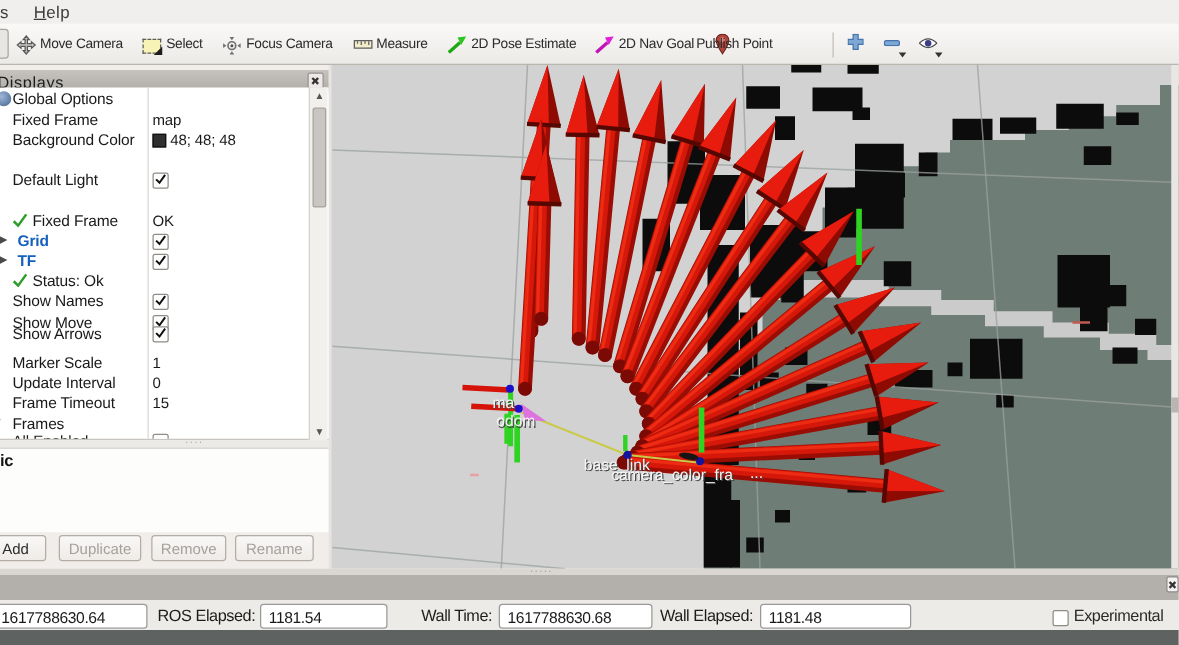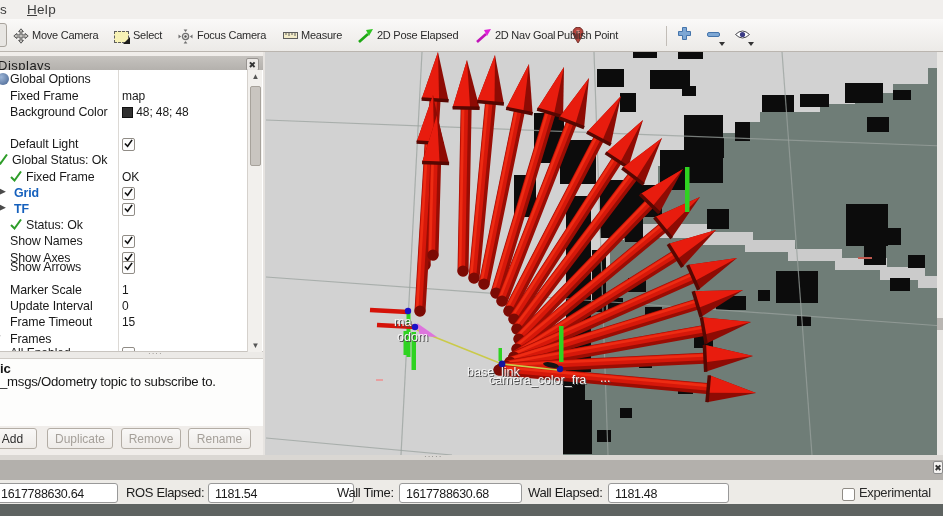--- a/index.html
+++ b/index.html
@@ -66,21 +66,21 @@
   <span class="tbtxt" style="left:197px">Focus Camera</span>
   <span style="position:absolute;left:283px;top:13px;width:15px;height:7px;background:#f3ecc9;border:1px solid #5d5d5d;"></span>
   <svg style="position:absolute;left:283px;top:13px" width="15" height="7">
       <path d="M3 1 V3 M6 1 V4 M9 1 V3 M12 1 V4" stroke="#5d5d5d" stroke-width="1"></path>
     </svg>
   <span class="tbtxt" style="left:301px">Measure</span>
   <svg style="position:absolute;left:358px;top:10px" width="16" height="14" viewBox="0 0 16 14">
       <path d="M1 13 L10 5" stroke="#1da813" stroke-width="2.6"></path>
       <path d="M8 1 L15 0 L11 7 Z" fill="#2ec421"></path>
     </svg>
-  <span class="tbtxt" style="left:377px">2D Pose Elapsed</span>
+  <span class="tbtxt" style="left:377px">2D Pose Estimate</span>
   <svg style="position:absolute;left:476px;top:10px" width="16" height="14" viewBox="0 0 16 14">
       <path d="M1 13 L10 5" stroke="#c013b8" stroke-width="2.6"></path>
       <path d="M8 1 L15 0 L11 7 Z" fill="#e01fd8"></path>
     </svg>
   <span class="tbtxt" style="left:495px">2D Nav Goal</span>
   <svg style="position:absolute;left:572px;top:8px" width="12" height="17" viewBox="0 0 12 17">
       <path d="M6 16 C6 16 1 8.5 1 5.2 A5 5 0 0 1 11 5.2 C11 8.5 6 16 6 16 Z" fill="#b5443c" stroke="#6e2a24" stroke-width="1"></path>
       <ellipse cx="6" cy="4.8" rx="2" ry="2" fill="#d98a80"></ellipse>
     </svg>
   <span class="tbtxt" style="left:557px">Publish Point</span>
@@ -115,26 +115,20 @@
       <div class="trow" style="top:33.7px">
         <span class="tl " style="left:10px">Background Color</span>
         <span class="rcol"><span class="tv"><span class="swatch"></span>&nbsp;48; 48; 48</span></span>
       </div>
       <div class="trow" style="top:66.1px">
         <span class="tl " style="left:10px">Default Light</span>
         <span class="rcol"><span class="chk"><svg width="9" height="9" viewBox="0 0 10 10">
               <path d="M1 5 L4 8 L9 1" stroke="#111" stroke-width="1.8" fill="none"></path>
             </svg></span></span>
       </div>
-      <div class="trow" style="top:82.3px">
-        <span class="gch" style="left:-4px"><svg width="12" height="11" viewBox="0 0 12 11" style="vertical-align:-1px">
-            <path d="M1 6 L4.5 9.5 L11 0.5" stroke="#2e9d29" stroke-width="2" fill="none"></path>
-          </svg></span>
-        <span class="tl " style="left:12px">Global Status: Ok</span>
-      </div>
       <div class="trow" style="top:98.5px">
         <span class="gch" style="left:10px"><svg width="12" height="11" viewBox="0 0 12 11" style="vertical-align:-1px">
             <path d="M1 6 L4.5 9.5 L11 0.5" stroke="#2e9d29" stroke-width="2" fill="none"></path>
           </svg></span>
         <span class="tl " style="left:26px">Fixed Frame</span>
         <span class="rcol"><span class="tv">OK</span></span>
       </div>
       <div class="trow" style="top:114.7px">
         <span class="exp" style="left:-1px">▶</span>
         <span class="tl blue" style="left:14px">Grid</span>
@@ -155,21 +149,21 @@
               <path d="M1 5 L4 8 L9 1" stroke="#111" stroke-width="1.8" fill="none"></path>
             </svg></span></span>
       </div>
       <div class="trow" style="top:147.1px">
         <span class="gch" style="left:10px"><svg width="12" height="11" viewBox="0 0 12 11" style="vertical-align:-1px">
             <path d="M1 6 L4.5 9.5 L11 0.5" stroke="#2e9d29" stroke-width="2" fill="none"></path>
           </svg></span>
         <span class="tl " style="left:26px">Status: Ok</span>
       </div>
       <div class="trow" style="top:179.5px">
-        <span class="tl " style="left:10px">Show Axes</span>
+        <span class="tl " style="left:10px">Show Move</span>
         <span class="rcol"><span class="chk"><svg width="9" height="9" viewBox="0 0 10 10">
               <path d="M1 5 L4 8 L9 1" stroke="#111" stroke-width="1.8" fill="none"></path>
             </svg></span></span>
       </div>
       <div class="trow" style="top:189px">
         <span class="tl " style="left:10px">Show Arrows</span>
         <span class="rcol"><span class="chk"><svg width="9" height="9" viewBox="0 0 10 10">
               <path d="M1 5 L4 8 L9 1" stroke="#111" stroke-width="1.8" fill="none"></path>
             </svg></span></span>
       </div>
@@ -201,21 +195,20 @@
   <div id="vsb">
       <span class="sbarr" style="top:2px">▲</span>
       <div id="vthumb"></div>
       <span class="sbarr" style="bottom:2px">▼</span>
     </div>
   <div id="hsb">
       <span style="position:absolute;left:148px;top:-3px;font-size:8px;color:#96928d;letter-spacing:1px">····</span>
     </div>
   <div id="helpbox">
     <div style="position:absolute;left:0;top:2px;font-weight:bold">ic</div>
-    <div style="position:absolute;left:0;top:15px">_msgs/Odometry topic to subscribe to.</div>
   </div>
   <div id="btnrow">
     <span class="pbtn en" style="left:-12px;width:49px;padding-top:3px">Add</span>
     <span class="pbtn" style="left:47px;width:66px;padding-top:3px">Duplicate</span>
     <span class="pbtn" style="left:121px;width:60px;padding-top:3px">Remove</span>
     <span class="pbtn" style="left:188px;width:63px;padding-top:3px">Rename</span>
   </div>
 </div>
 <div id="panelborder"></div>
 <div id="vpwrap"><svg id="vp" width="678" height="403" viewBox="265 52 678 403" font-family="Liberation Sans, sans-serif">
@@ -451,19 +444,19 @@
 </svg></div>
 <div id="timepanel">
   <div id="tp1"></div>
     <div id="tp2"></div>
     <div id="tp3"></div>
     <div id="tp4"></div>
   <span class="dots">·····</span>
   <div id="xbtn">✖</div>
   <span class="tfield" style="left:-6px;width:124px">1617788630.64</span>
   <span class="tlabel" style="left:126px">ROS Elapsed:</span>
-  <span class="tfield" style="left:208px;width:146px">1181.54</span>
+  <span class="tfield" style="left:208px;width:102px">1181.54</span>
   <span class="tlabel" style="left:337px">Wall Time:</span>
   <span class="tfield" style="left:399px;width:123px">1617788630.68</span>
   <span class="tlabel" style="left:528px">Wall Elapsed:</span>
   <span class="tfield" style="left:608px;width:121px">1181.48</span>
   <span id="expchk"></span>
   <span id="explab">Experimental</span>
 </div>
 </body></html>

